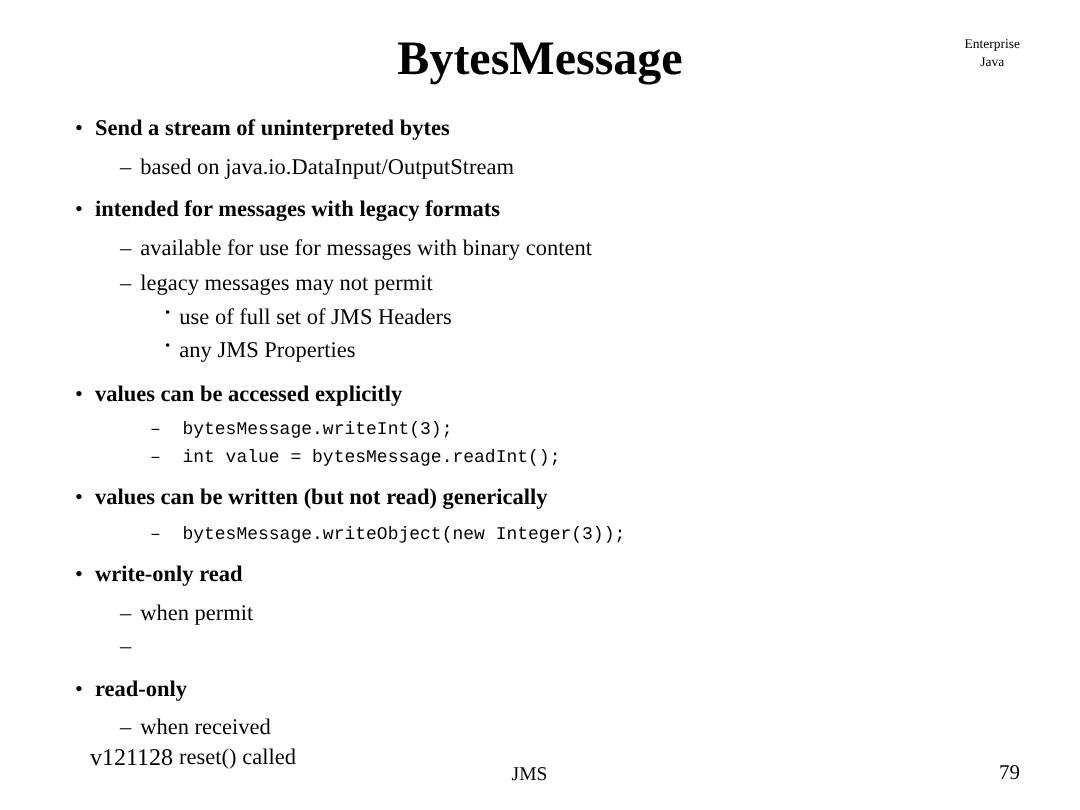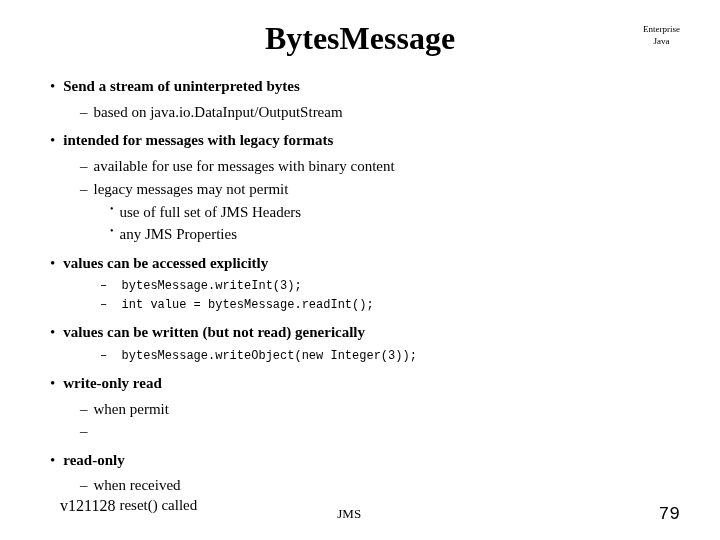--- a/index.html
+++ b/index.html
@@ -95,22 +95,21 @@
       padding: 0 40px;
       font-size: 13px;
     }
     .footer-version {
       font-size: 12px;
     }
     .footer-center {
       font-size: 13px;
     }
     .footer-page {
-      font-size: 18px;
-      font-family: Liberation Mono, monospace;
+      font-size: 14px;
     }
   </style>
 </head>
 <body>
 
 <div class="slide">
   <div class="header">
     <div class="title">BytesMessage</div>
     <div class="enterprise-label">
       <span>Enterprise</span><br>

